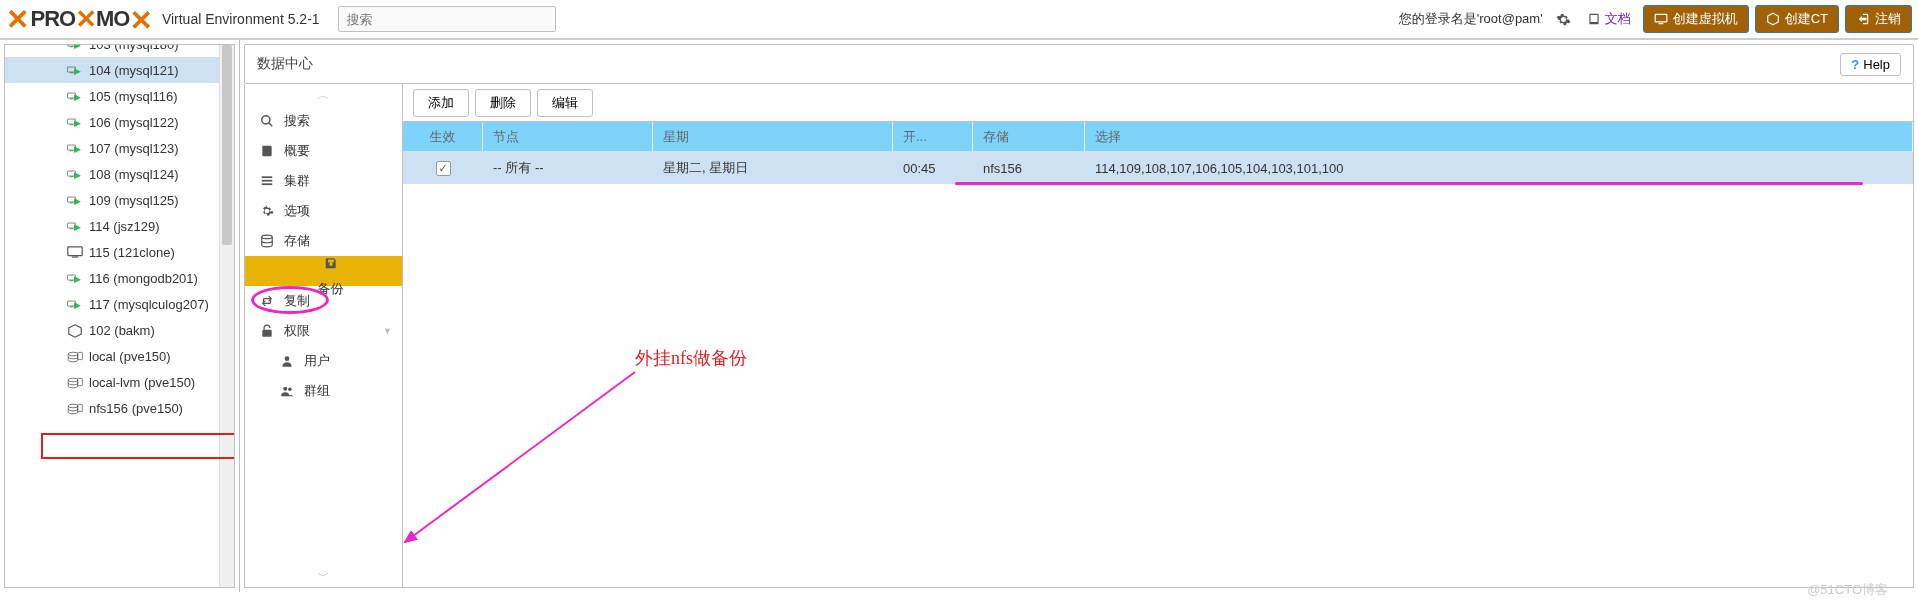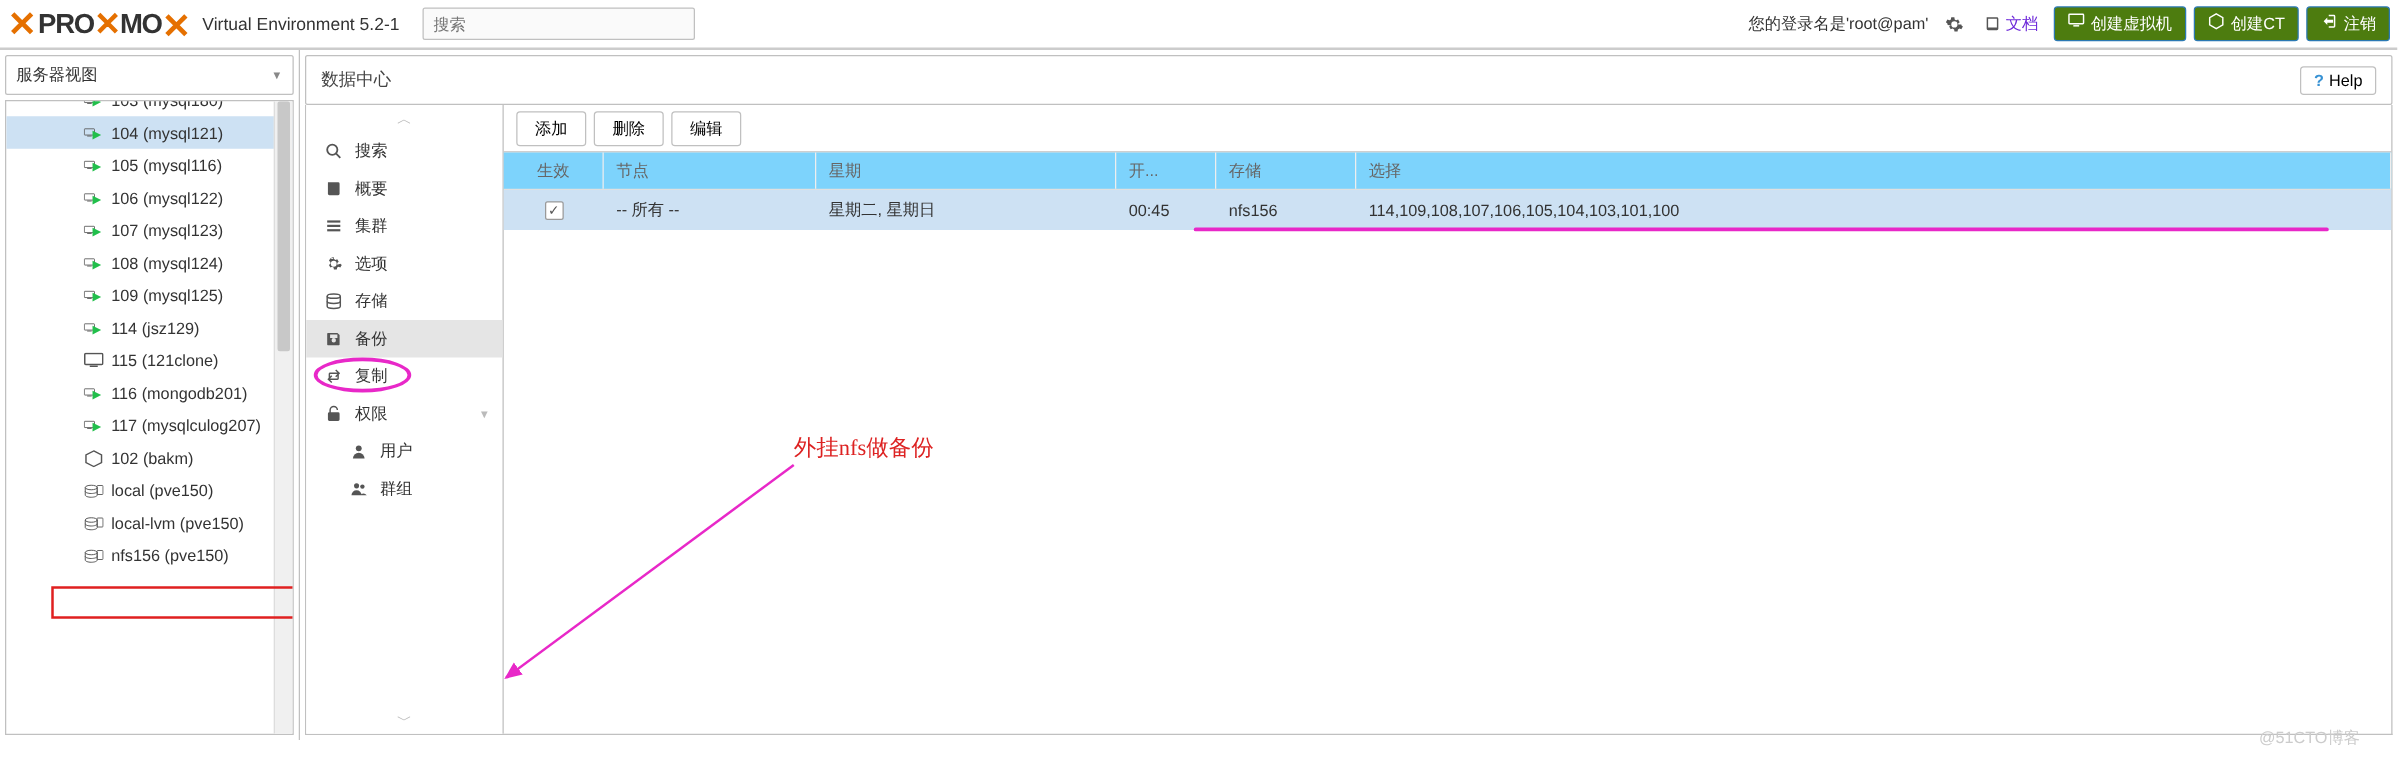--- a/index.html
+++ b/index.html
@@ -11,21 +11,21 @@
 .logo .x1 { color: #e57000; font-size: 28px; margin-right: 2px; font-weight: 900; }
 .logo .o { color: #e57000; }
 .logo .x2 { color: #e57000; font-size: 26px; font-weight: 900; }
 .ve-label { font-size: 14px; color: #333; margin-left: 10px; }
 .search-box { margin-left: 18px; }
 .search-box input { width: 218px; height: 26px; padding: 2px 8px; border: 1px solid #c0c0c0; background: #fafafa; font-size: 13px; border-radius: 2px; }
 .header-right { margin-left: auto; display: flex; align-items: center; gap: 6px; }
 .login-text { font-size: 13px; color: #333; margin-right: 4px; }
 .icon-btn { width: 22px; height: 22px; display: inline-flex; align-items: center; justify-content: center; cursor: pointer; color: #555; }
 .doc-link { font-size: 13px; color: #6d28d9; display: flex; align-items: center; gap: 4px; margin: 0 6px; cursor: pointer; }
-.blue-btn { background: #4d7c0f; color: #fff; border: 1px solid #2b79b3; border-radius: 3px; padding: 4px 10px; font-size: 13px; display: flex; align-items: flex-start; gap: 5px; cursor: pointer; }
+.blue-btn { background: #a16207; color: #fff; border: 1px solid #2b79b3; border-radius: 3px; padding: 4px 10px; font-size: 13px; display: flex; align-items: center; gap: 5px; cursor: pointer; }
 .blue-btn svg { fill: #fff; }
 
 
 .main { display: flex; height: 552px; }
 
 
 .left-col { width: 240px; border-right: 1px solid #c0c0c0; display: flex; flex-direction: column; }
 .view-selector { height: 32px; border: 1px solid #c0c0c0; margin: 4px 4px 0 4px; display: flex; align-items: center; padding: 0 8px; border-radius: 2px; background: #fff; position: relative; }
 .view-selector::after { content: "▼"; position: absolute; right: 8px; font-size: 9px; color: #888; }
 .tree-wrap { flex: 1; overflow: hidden; position: relative; margin: 4px; border: 1px solid #c0c0c0; }
@@ -44,21 +44,21 @@
 .crumb-bar .title { font-size: 14px; color: #444; }
 .help-btn { margin-left: auto; border: 1px solid #c0c0c0; border-radius: 3px; padding: 3px 10px; font-size: 13px; background: #fff; cursor: pointer; display: flex; align-items: center; gap: 4px; }
 
 
 .body-split { display: flex; flex: 1; margin: 0 4px 4px 4px; border: 1px solid #c0c0c0; border-top: none; }
 
 
 .mid-nav { width: 158px; border-right: 1px solid #c0c0c0; background: #fff; position: relative; }
 .nav-arrow { text-align: center; color: #bbb; height: 22px; line-height: 22px; font-size: 12px; }
 .nav-item { height: 30px; display: flex; align-items: center; padding-left: 14px; gap: 10px; font-size: 13px; color: #333; cursor: pointer; position: relative; }
-.nav-item.selected { background: #e5e5e5; }
+.nav-item.selected { background: #eab308; flex-direction: column; }
 .nav-item .exp { position: absolute; right: 10px; color: #bbb; font-size: 9px; }
 .nav-icon { width: 15px; color: #555; display: inline-flex; justify-content: center; }
 .magenta-oval { position: absolute; border: 3px solid #e828c8; border-radius: 50%; width: 78px; height: 28px; left: 6px; top: 202px; pointer-events: none; }
 
 
 .right-content { flex: 1; display: flex; flex-direction: column; position: relative; }
 .toolbar { height: 38px; border-bottom: 1px solid #c0c0c0; display: flex; align-items: center; padding: 0 10px; gap: 6px; }
 .tb-btn { border: 1px solid #c0c0c0; background: #fff; border-radius: 3px; padding: 4px 14px; font-size: 13px; cursor: pointer; }
 
 .grid-head { display: flex; height: 30px; border-bottom: 1px solid #e0e0e0; background: #7dd3fc; }
@@ -128,23 +128,20 @@
           <path d="M10 17l-5-5 5-5v3h8v4h-8v3zM19 3h-7v2h7v14h-7v2h7a2 2 0 002-2V5a2 2 0 00-2-2z" fill="#fff"></path>
         </svg>
       <span>注销</span>
     </button>
   </div>
 </div>
 
 <div class="main">
 
   <div class="left-col">
-    <div class="view-selector">
-      <span>服务器视图</span>
-    </div>
     <div class="tree-wrap">
       <div class="tree" id="tree">
           <div class="tree-item" style="margin-top: -14px;">
             <span class="vm-icon">
               <svg width="16" height="12" viewBox="0 0 20 15">
                 <rect x="1" y="1" width="18" height="11" rx="1" fill="none" stroke="#555" stroke-width="1.5"></rect>
                 <rect x="6" y="13" width="8" height="1.5" fill="#555"></rect>
               </svg>
               <span class="play-badge">▶</span>
             </span>

